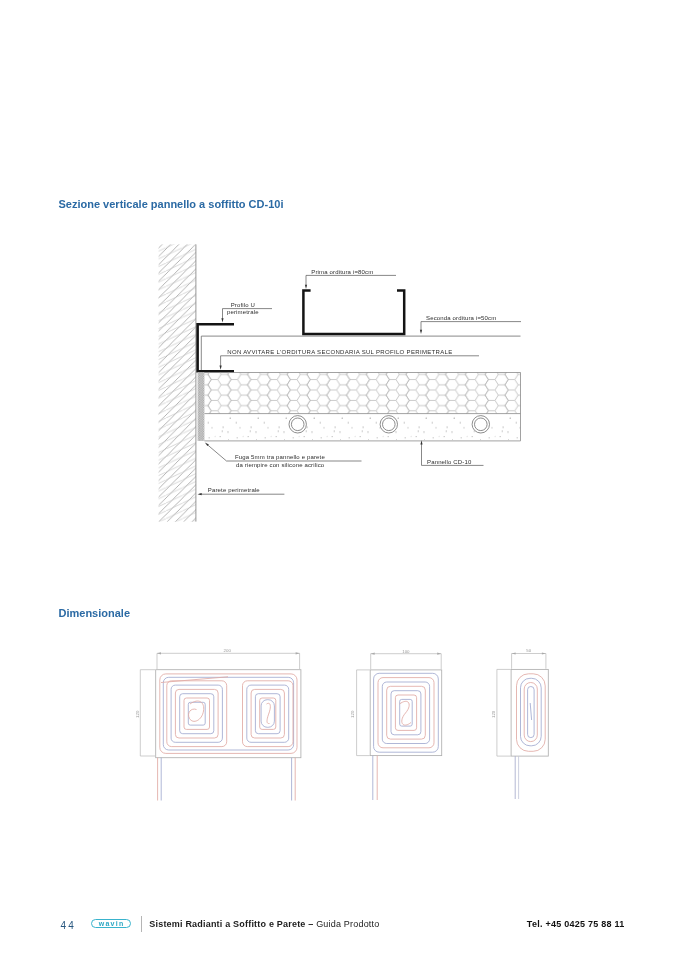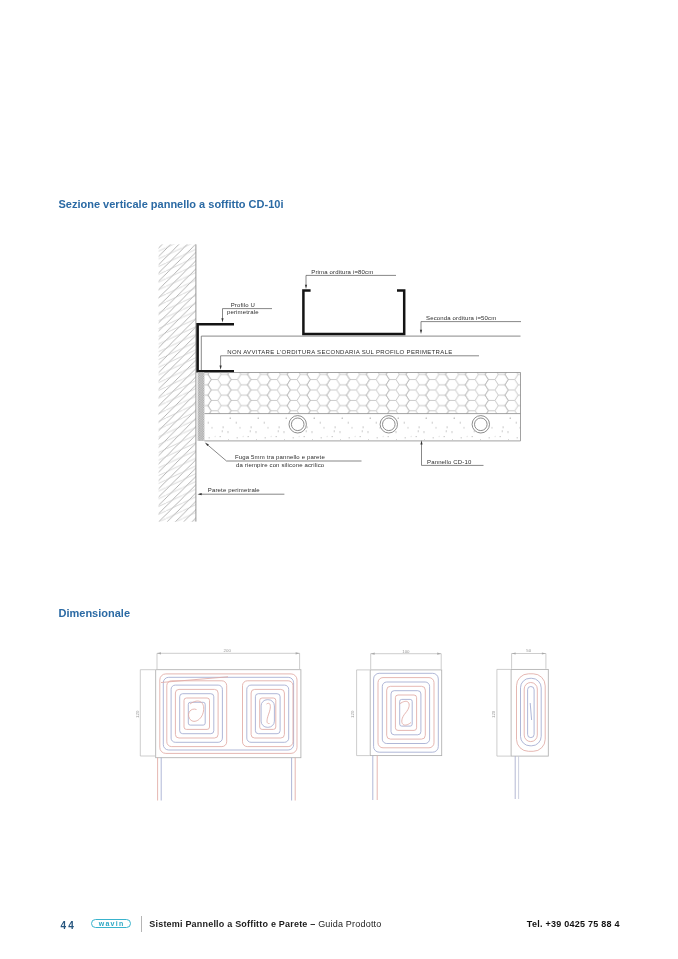--- a/index.html
+++ b/index.html
@@ -229,21 +229,21 @@
 <path d="M530.2,703 L531.6,720" stroke="#a2aad0"></path>
 </g>
 
 <g stroke-width="0.85" fill="none">
 <line x1="515.2" y1="756.1" x2="515.2" y2="799" stroke="#a6accc"></line>
 <line x1="518.6" y1="756.1" x2="518.6" y2="799" stroke="#c4c8da"></line>
 </g>
 </g>
 </svg>
 
-<div style="position:absolute;left:60.5px;top:920.9px;font-weight:bold;font-size:10px;letter-spacing:2.3px;line-height:1;color:#27567f">44</div>
+<div style="position:absolute;left:60.5px;top:920.9px;font-weight:normal;font-size:10px;letter-spacing:2.3px;line-height:1;color:#27567f">44</div>
 
 <div style="position:absolute;left:91px;top:918.8px;width:40.2px;height:8.8px;border:1px solid #39b3cd;border-radius:5.5px;box-sizing:border-box;text-align:center;line-height:7.6px;font-weight:bold;font-size:7px;letter-spacing:1.25px;color:#2ba7c4;text-indent:1px">wavin</div>
 
 <div style="position:absolute;left:140.7px;top:915.5px;width:1px;height:16px;background:#b5b5b5"></div>
 
-<div style="position:absolute;left:149.3px;top:920px;font-size:9px;letter-spacing:0.2px;line-height:1;color:#1c1c1c"><b>Sistemi Pannello a Soffitto e Parete – </b>Guida Prodotto</div>
-
-<div style="position:absolute;left:526.8px;top:920.3px;font-weight:bold;font-size:9px;letter-spacing:0.25px;line-height:1;color:#111">Tel. +39 0425 75 88 4</div>
+<div style="position:absolute;left:149.3px;top:920px;font-size:9px;letter-spacing:0.2px;line-height:1;color:#1c1c1c"><b>Sistemi Radianti a Soffitto e Parete – </b>Guida Prodotto</div>
+
+<div style="position:absolute;left:526.8px;top:920.3px;font-weight:bold;font-size:9px;letter-spacing:0.25px;line-height:1;color:#111">Tel. +45 0425 75 88 11</div>
 
 </body></html>

